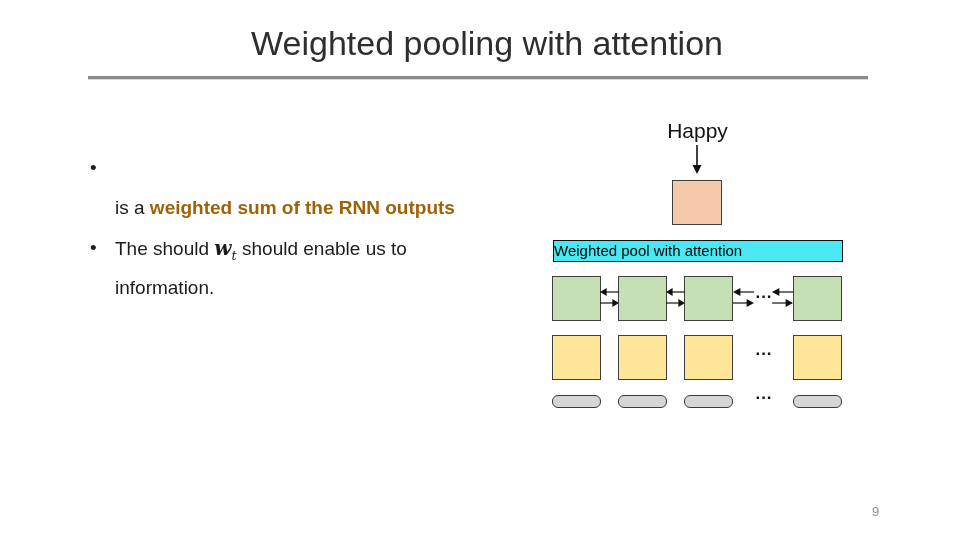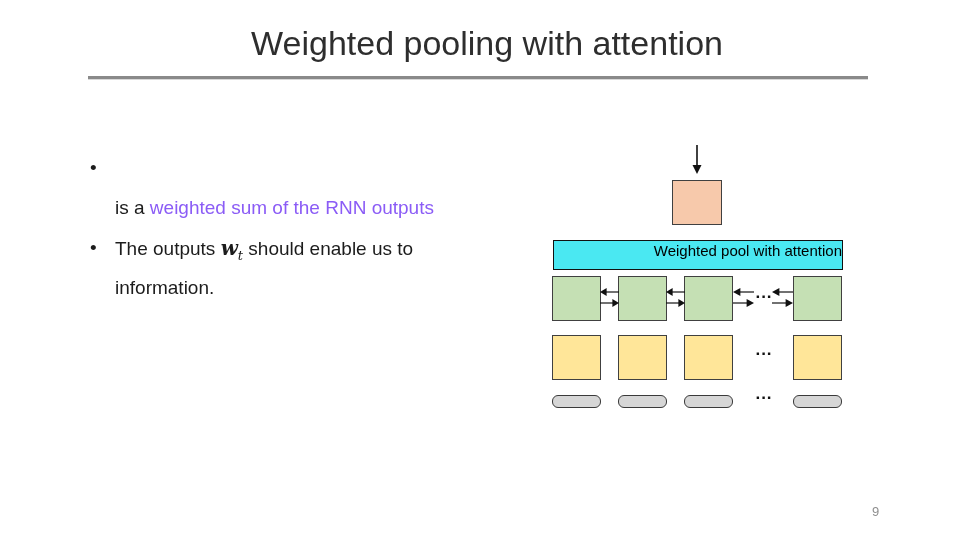--- a/index.html
+++ b/index.html
@@ -13,37 +13,37 @@
     font-size:34px;font-weight:400;color:#2e2e2e;letter-spacing:0px;
   }
   .divider{
     position:absolute;left:88px;top:76px;width:780px;height:3px;
     background:#8a8a8a;border-bottom:1px solid #d9d9d9;
   }
   
   .bullets{position:absolute;left:88px;top:148px;width:420px;color:#1c1c1c;font-size:19px;}
   .b-line{position:relative;height:40px;line-height:40px;padding-left:27px;white-space:nowrap;}
   .dot{position:absolute;left:2px;top:0;font-size:19px;}
-  .hl{color:#8b5cf6;font-weight:normal;}
+  .hl{color:#a16207;font-weight:bold;}
   .mathw{font-family:"DejaVu Serif",serif;font-style:italic;font-weight:bold;font-size:20px;}
   .mathsub{font-family:"DejaVu Serif",serif;font-style:italic;font-size:13px;}
   
   .happy{
     position:absolute;left:650px;top:119px;width:95px;text-align:center;
     font-size:21px;color:#111;font-weight:500;
   }
   .arrow-down{position:absolute;left:691px;top:145px;}
   .out-box{
     position:absolute;left:672px;top:180px;width:50px;height:45px;
     background:#f7c9ab;border:1.5px solid #404040;box-sizing:border-box;
   }
   .pool-bar{
-    position:absolute;left:553px;top:240px;width:290px;height:30px;
+    position:absolute;left:553px;top:240px;width:290px;height:22px;
     background:#4ae8f2;border:1.5px solid #111;box-sizing:border-box;
-    text-align:right;font-size:15px;line-height:19px;color:#000;
+    text-align:left;font-size:15px;line-height:19px;color:#000;
   }
   .gbox{position:absolute;top:276px;width:49px;height:45px;background:#c5e0b4;
         border:1.5px solid #404040;box-sizing:border-box;}
   .ybox{position:absolute;top:335px;width:49px;height:45px;background:#ffe699;
         border:1.5px solid #404040;box-sizing:border-box;}
   .pill{position:absolute;top:395px;width:49px;height:13px;background:#d6d6d6;
         border:1.5px solid #3a3a3a;border-radius:6px;box-sizing:border-box;}
   .x1{left:552px;} .x2{left:618px;} .x3{left:684px;} .x4{left:793px;}
   .apair{position:absolute;top:287px;}
   .dots{position:absolute;width:26px;text-align:center;font-weight:bold;
@@ -66,28 +66,29 @@
       <div class="b-line">
         <span class="dot">•</span>
       </div>
       <div class="b-line">
         <span>is a </span><span class="hl">weighted sum of the RNN outputs</span>
       </div>
     </div>
     <div>
       <div class="b-line">
         <span class="dot">•</span>
-        <span>The outputs </span><span class="mathw">w</span><sub class="mathsub">t</sub><span> should enable us to</span>
+        <span>The should </span><span class="mathw">w</span><sub class="mathsub">t</sub><span> should enable us to</span>
       </div>
       <div class="b-line">
         <span>information.</span>
       </div>
     </div>
   </div>
 
+  <div class="happy">Happy</div>
 
   <svg class="arrow-down" width="12" height="30" viewBox="0 0 12 30">
     <line x1="6" y1="0" x2="6" y2="21" stroke="#111" stroke-width="1.6"></line>
     <polygon points="1.5,20 10.5,20 6,29" fill="#111"></polygon>
   </svg>
 
   <div class="out-box"></div>
 
   <div class="pool-bar">Weighted pool with attention</div>
 

